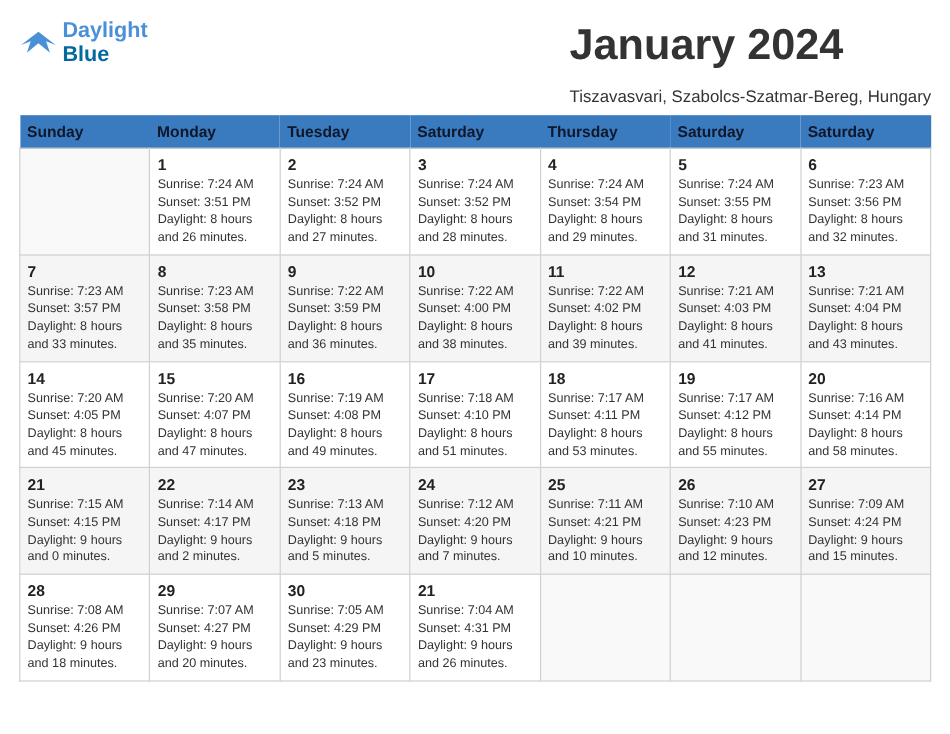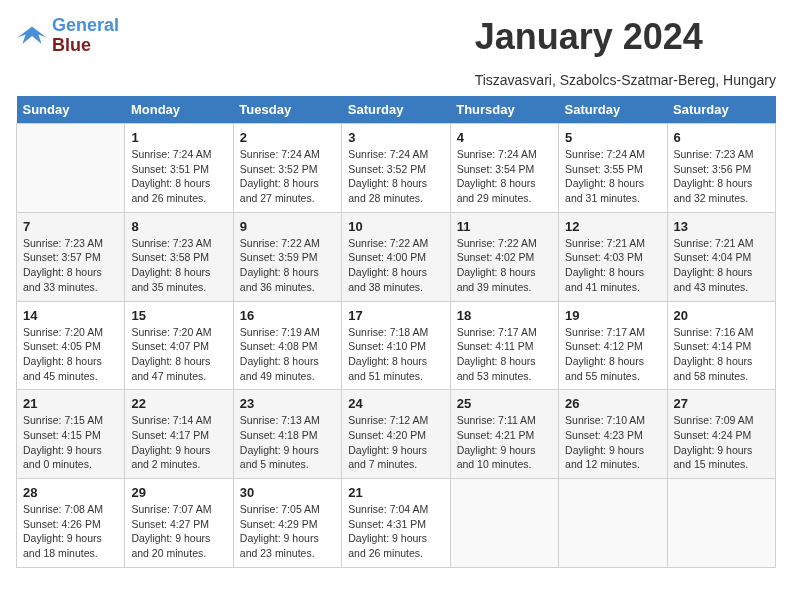--- a/index.html
+++ b/index.html
@@ -47,21 +47,21 @@
       color: #333;
       margin-top: 14px;
     }
     table {
       width: 100%;
       border-collapse: collapse;
       font-size: 11px;
     }
     thead tr th {
       background-color: #3a7abf;
-      color: #ffffff;
+      color: #0f172a;
       text-align: left;
       padding: 6px 6px;
       font-size: 13px;
       font-weight: bold;
     }
     tbody tr td {
       vertical-align: top;
       padding: 6px 6px;
       border: 1px solid #d0d0d0;
       min-width: 95px;
@@ -88,22 +88,22 @@
   </style>
 </head>
 <body>
 
 <div class="header">
   <div class="logo">
     <svg class="logo-bird" viewBox="0 0 40 40">
       <polygon points="20,8 38,22 28,18 32,30 20,20 8,30 12,18 2,22" fill="#4a90d9"></polygon>
     </svg>
     <div class="logo-text">
-      <div><span>General</span></div>
-      <div style="color:#7f1d1d;">Blue</div>
+      <div><span>Daylight</span></div>
+      <div style="color:#0369a1;">Blue</div>
     </div>
   </div>
   <div class="title-block">
     <div class="month-title">January 2024</div>
     <div class="location">Tiszavasvari, Szabolcs-Szatmar-Bereg, Hungary</div>
   </div>
 </div>
 
 <table>
   <thead>

